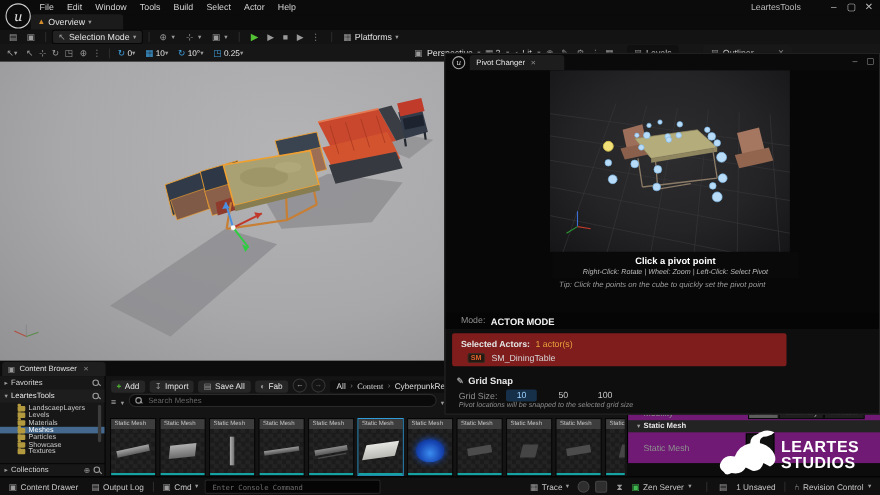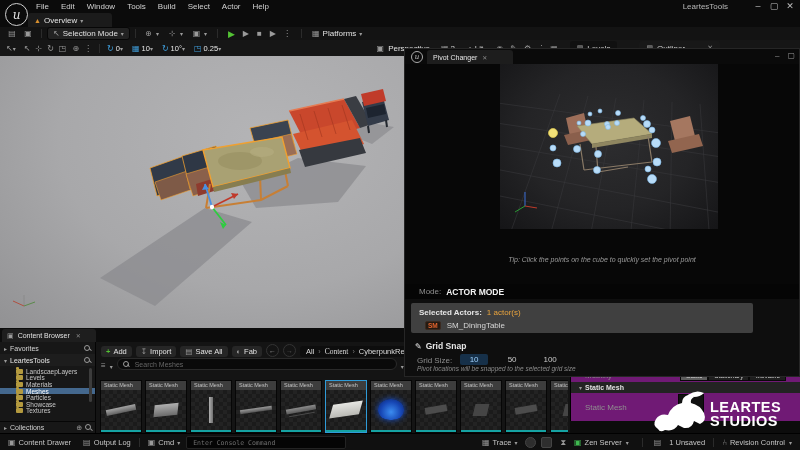--- a/index.html
+++ b/index.html
@@ -43,21 +43,21 @@
   #pivot-tabbar{left:0;top:0;width:394px;height:15px;background:#0a0a0a;}
   #pivot-tab{left:22px;top:1px;width:86px;height:14px;background:#1d1d1d;border-radius:3px 3px 0 0;
              display:flex;align-items:center;gap:5px;padding:0 6px;box-sizing:border-box;}
   #pivot-stage{left:0;top:15px;width:394px;height:220px;background:#070707;}
   #pivot-preview{left:95px;top:0px;width:218px;height:165px;
      background:radial-gradient(ellipse at 50% 45%, #2d2d2f 0%, #242426 55%, #151517 100%);}
   #pivot-caption{left:97px;top:165px;width:224px;height:24px;background:rgba(10,10,10,.95);
      display:flex;flex-direction:column;align-items:center;justify-content:center;gap:2px;}
   #pivot-tip{left:0;top:192px;width:394px;text-align:center;font-style:italic;color:#9a9a9a;font-size:7px;}
   #modebar{left:0;top:235px;width:394px;height:15px;background:#050505;display:flex;align-items:center;padding-left:14px;box-sizing:border-box;gap:5px;}
-  #selbox{left:6px;top:254px;width:342px;height:30px;background:#404040;border-radius:2px;}
+  #selbox{left:6px;top:254px;width:304px;height:30px;background:#7f1d1d;border-radius:2px;}
   .badge-sm{color:#e0622d;font-weight:bold;font-size:6.5px;border:1px solid #3a2a20;border-radius:2px;padding:0 2px;background:#241a12;}
   #gridsnap-title{font-weight:bold;color:#e6e6e6;font-size:8.5px;}
   .gsbtn{min-width:22px;height:11px;display:flex;align-items:center;justify-content:center;
          color:#c8c8c8;border-radius:2px;padding:0 3px;}
   .gsbtn.sel{background:#163049;color:#9fd2ff;}
 
   
   #cb{left:0;top:328px;width:570px;height:105px;background:#141414;}
   #cb-tabstrip{left:0;top:0;width:570px;height:14px;background:#0c0c0c;}
   #cb-tab{left:2px;top:1px;width:94px;height:13px;background:#1e1e1e;border-radius:3px 3px 0 0;
@@ -562,20 +562,24 @@
           </g>
           <circle cx="53" cy="69" r="4.5" fill="#f2e178" stroke="#d8c450" stroke-width="0.8"></circle>
 
           <g stroke-width="1">
             <line x1="25" y1="142" x2="25" y2="128" stroke="#3a6fd8"></line>
             <line x1="25" y1="142" x2="37" y2="144" stroke="#c03a2a"></line>
             <line x1="25" y1="142" x2="15" y2="148" stroke="#2a9a34"></line>
           </g>
         </svg>
       </div>
+      <div id="pivot-caption" class="abs">
+        <div style="font-weight:bold;font-size:8.5px;color:#fff;">Click a pivot point</div>
+        <div style="font-style:italic;font-size:6.5px;color:#b8b8b8;">Right-Click: Rotate | Wheel: Zoom | Left-Click: Select Pivot</div>
+      </div>
       <div id="pivot-tip" class="abs">Tip: Click the points on the cube to quickly set the pivot point</div>
     </div>
 
     <div id="modebar" class="abs">
       <span class="dim">Mode:</span>
       <span style="font-weight:bold;color:#f2f2f2;font-size:8.5px;">ACTOR MODE</span>
     </div>
 
     <div id="selbox" class="abs">
       <div class="row" style="height:14px;padding-left:8px;gap:5px;">

